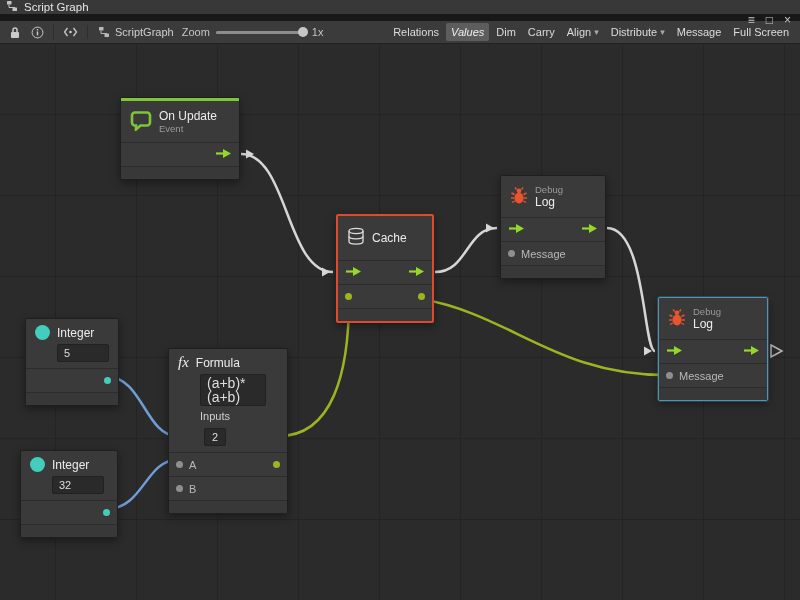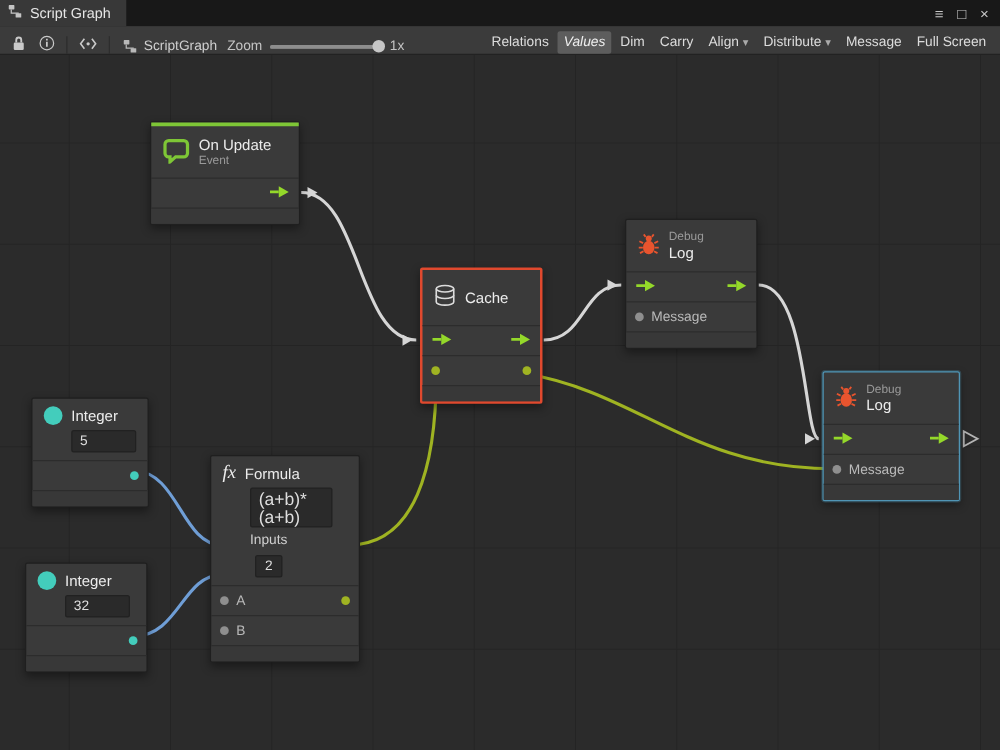--- a/index.html
+++ b/index.html
@@ -1,29 +1,29 @@
 <!DOCTYPE html>
 <html><head>
 <meta charset="utf-8">
 <style>
   * { margin:0; padding:0; box-sizing:border-box; }
   html,body { width:800px; height:600px; overflow:hidden; }
   body { font-family:"Liberation Sans", sans-serif; background:#2b2b2b; color:#ddd; }
 
   
-  .titlebar { height:21px; background:#181818; display:flex; align-items:stretch; }
+  .titlebar { height:21px; background:#181818; display:flex; align-items:stretch;flex-direction:column; }
   .tab { display:flex; align-items:center; gap:6px; background:#383838; padding:0 12px 0 6px;
          font-size:11.5px; color:#e6e6e6; }
   .win-controls { margin-left:auto; display:flex; align-items:center; gap:11px; padding-right:9px;
                   font-size:12px; color:#c8c8c8; }
   .win-controls span { cursor:default; line-height:1; }
 
   
   .toolbar { height:23px; background:#3b3b3b; border-bottom:1px solid #222;
-             display:flex; align-items:flex-end; padding:0 4px; font-size:11px; color:#d4d4d4; }
+             display:flex; align-items:center; padding:0 4px; font-size:11px; color:#d4d4d4; }
   .tool-ic { display:flex; align-items:center; justify-content:center; padding:2px 5px; border-radius:2px; }
   .sep { width:1px; height:14px; background:#2d2d2d; margin:0 4px; }
   .graph-label { display:flex; align-items:center; gap:5px; margin:0 8px 0 6px; color:#cfcfcf; }
   .zoom-wrap { display:flex; align-items:center; gap:6px; color:#c4c4c4; }
   .slider-track { width:90px; height:3px; background:#6b6b6b; border-radius:2px; position:relative; }
   .slider-fill { position:absolute; left:0; top:0; height:3px; width:100%; background:#8d8d8d; border-radius:2px; }
   .slider-knob { position:absolute; right:-2px; top:-4px; width:10px; height:10px; border-radius:50%; background:#c6c6c6; }
   .btn-group { margin-left:auto; display:flex; align-items:center; gap:2px; padding-right:2px; }
   .btn { padding:3px 5px; border-radius:2px; color:#dcdcdc; white-space:nowrap; display:flex; align-items:center; gap:3px; }
   .btn.active { background:#5d5d5d; color:#f0f0f0;font-style:italic; }
@@ -339,21 +339,21 @@
         <span class="n-title">Integer</span>
       </div>
       <span class="field indent" style="min-width:52px;">32</span>
     </div>
     <div class="n-row">
       <span class="dot teal right"></span>
     </div>
     <div class="n-footer"></div>
   </div>
 
-  <div class="node" style="left:168px; top:320px; width:120px;">
+  <div class="node" style="left:168px; top:304px; width:120px;">
     <div class="n-header col">
       <div class="hrow">
         <span class="fx">fx</span>
         <span class="n-title">Formula</span>
       </div>
       <span class="field indent" style="font-size:14px;">(a+b)*(a+b)</span>
       <div class="inputs-row indent">
         <span>Inputs</span>
         <span class="field" style="min-width:22px; text-align:center;">2</span>
       </div>

